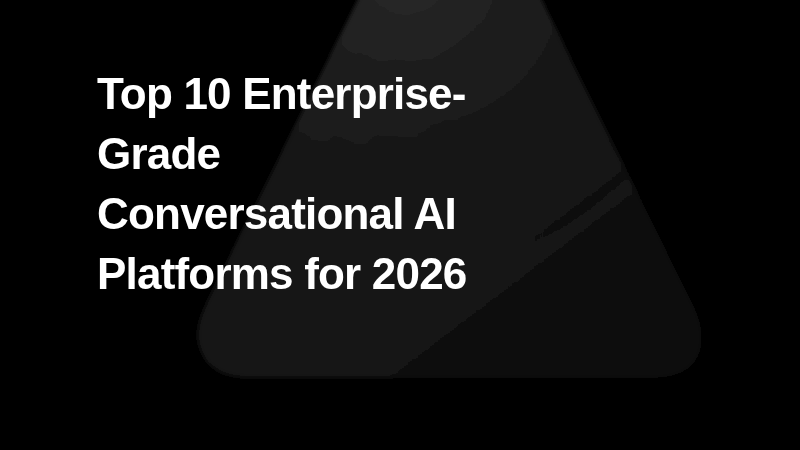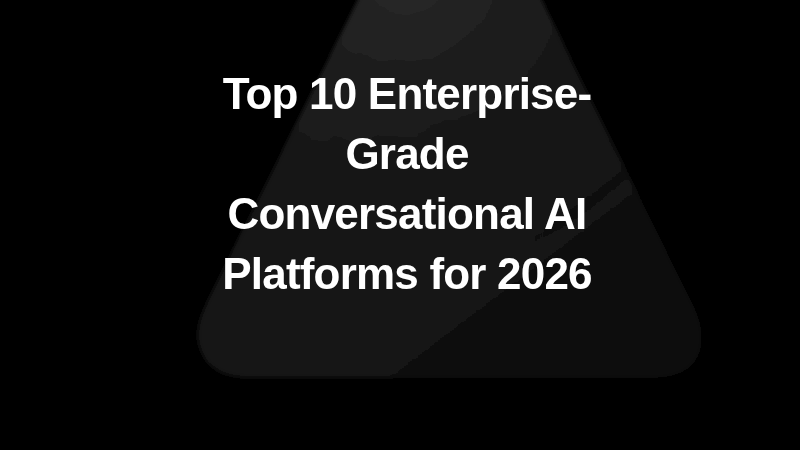--- a/index.html
+++ b/index.html
@@ -50,21 +50,20 @@
 
   .headline {
     color: #ffffff;
     font-family: "Liberation Sans", sans-serif;
     font-size: 44px;
     line-height: 60px;
     font-weight: bold;
     letter-spacing: -0.8px;
     white-space: pre-line;
     text-rendering: optimizeLegibility;
-    text-align: center;
   }
 </style>
 </head>
 <body>
 
 <div class="cover">
 
   <div class="bg-layer">
     <svg viewBox="0 0 800 450" xmlns="http://www.w3.org/2000/svg">
       <defs>

